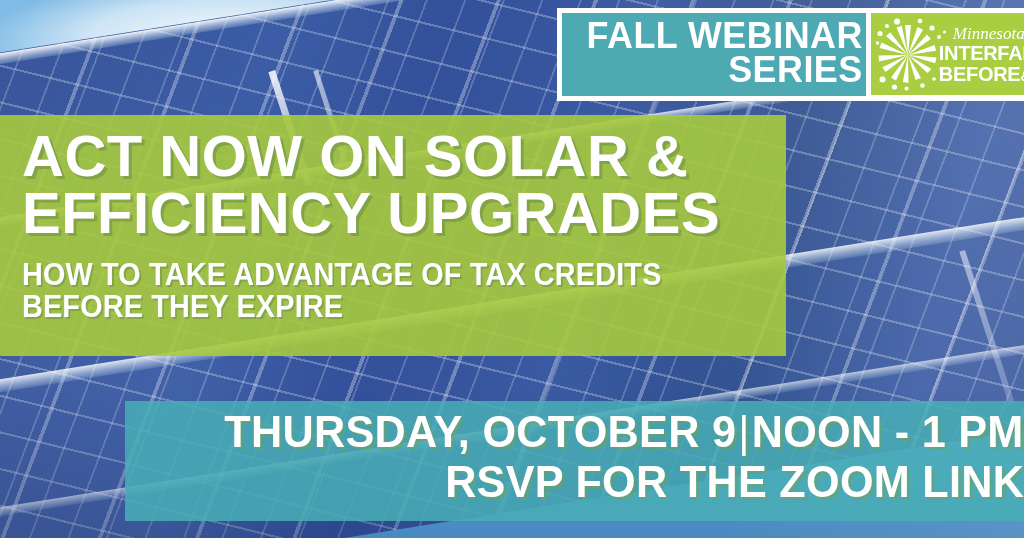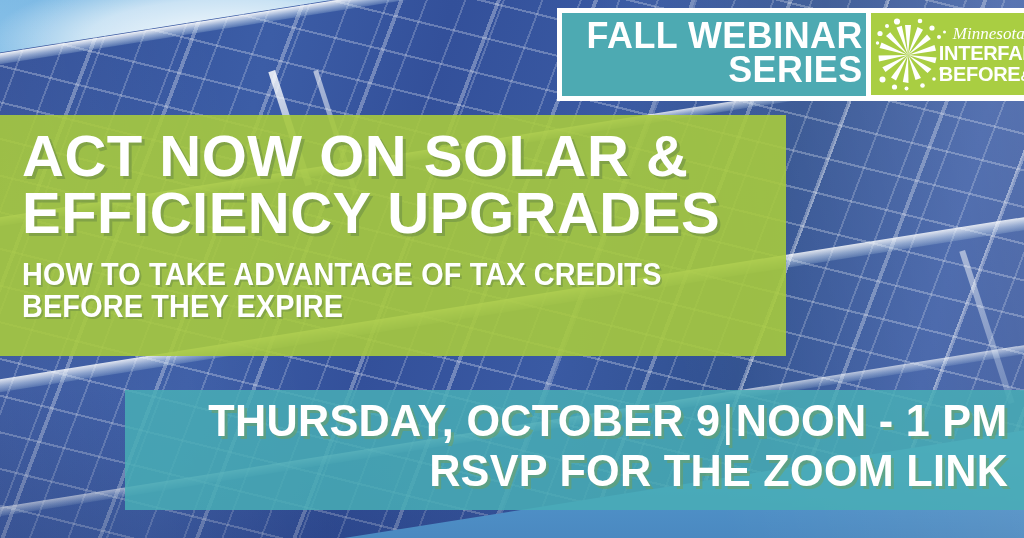--- a/index.html
+++ b/index.html
@@ -181,25 +181,25 @@
     letter-spacing: 0.2px;
     white-space: nowrap;
     transform: scaleX(.90);
     transform-origin: left top;
     text-shadow: 2px 2px 0 rgba(108,140,70,.5);
   }
 
   
   .teal-bar {
     position: absolute;
-    left: 125px; top: 390px;
+    left: 125px; top: 401px;
     width: 899px; height: 120px;
     background: rgba(72, 174, 182, 0.86);
     box-sizing: border-box;
-    padding: 6px 16px 0 0;
+    padding: 6px 0 0 0;
     display: flex;
     flex-direction: column;
     align-items: flex-end;
   }
   .teal-line {
     color: #ffffff;
     font-weight: bold;
     font-size: 45px;
     line-height: 1.12;
     letter-spacing: 0.3px;

